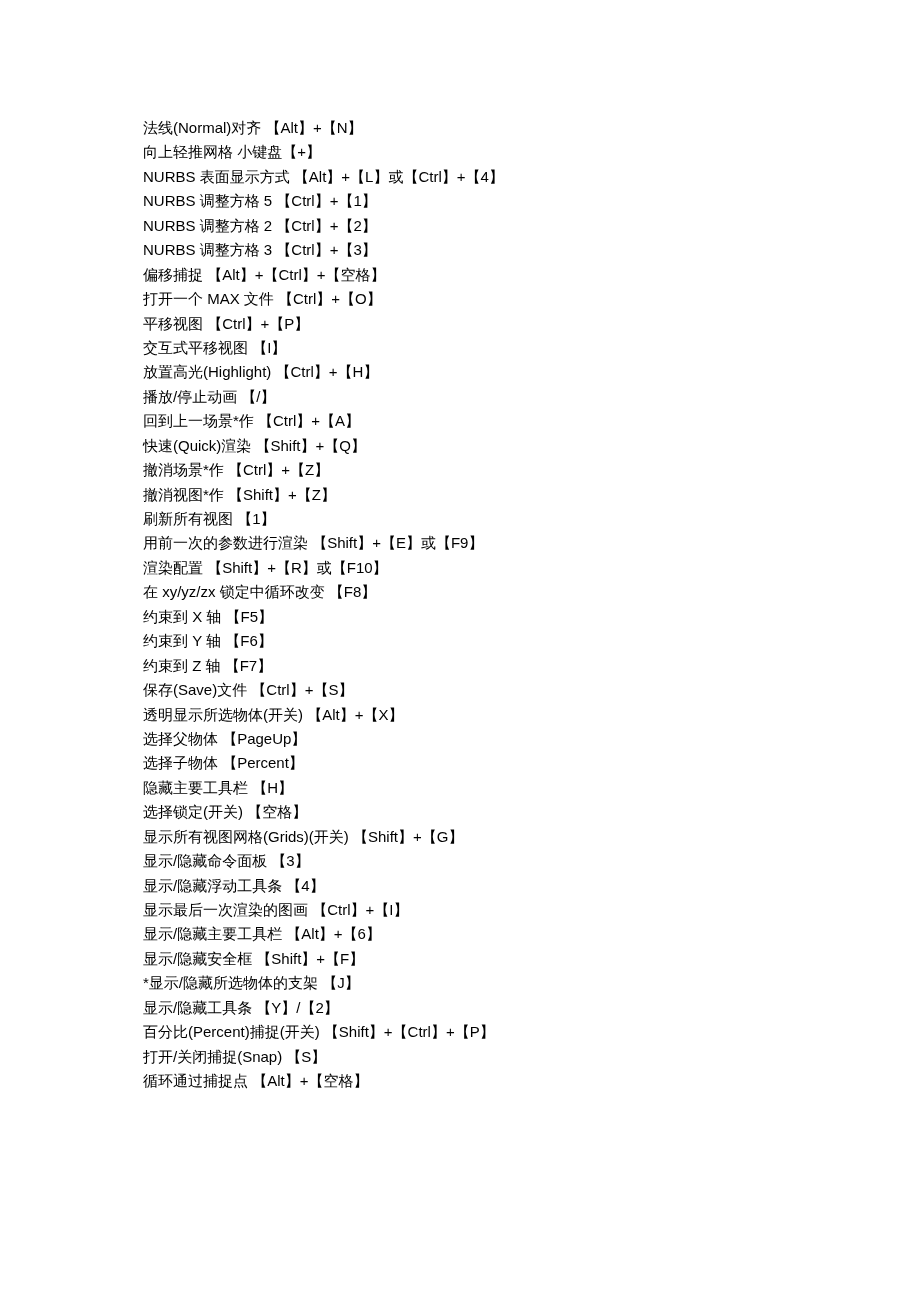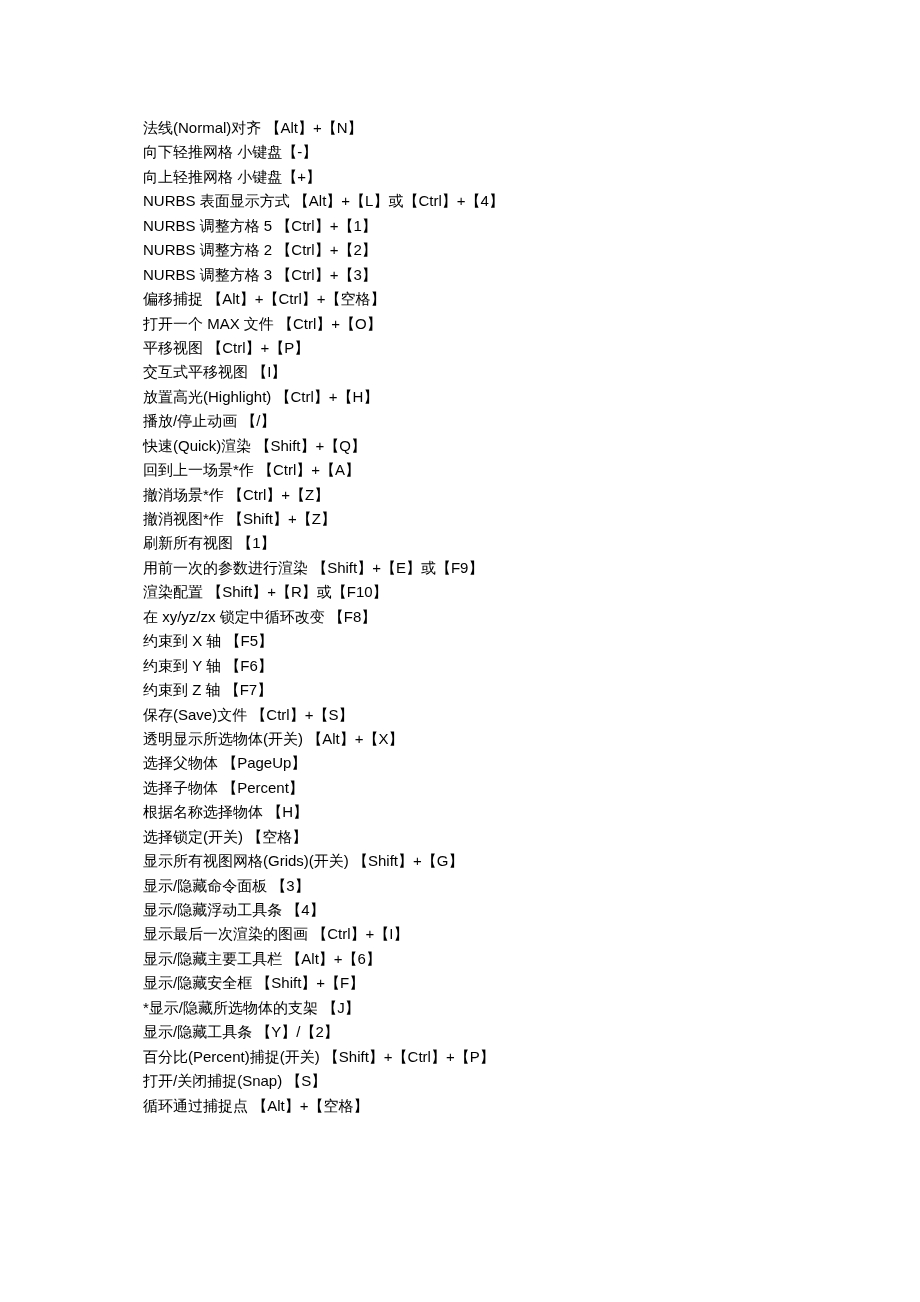--- a/index.html
+++ b/index.html
@@ -22,48 +22,47 @@
     }
     .shortcut-item {
       white-space: nowrap;
     }
   </style>
 </head>
 <body>
 
 <div class="shortcut-list">
   <div class="shortcut-item">法线(Normal)对齐 【Alt】+【N】</div>
-  <div class="shortcut-item">向下轻推网格 小键盘【-】</div>
   <div class="shortcut-item">向上轻推网格 小键盘【+】</div>
   <div class="shortcut-item">NURBS 表面显示方式 【Alt】+【L】或【Ctrl】+【4】</div>
   <div class="shortcut-item">NURBS 调整方格 5 【Ctrl】+【1】</div>
   <div class="shortcut-item">NURBS 调整方格 2 【Ctrl】+【2】</div>
   <div class="shortcut-item">NURBS 调整方格 3 【Ctrl】+【3】</div>
   <div class="shortcut-item">偏移捕捉 【Alt】+【Ctrl】+【空格】</div>
   <div class="shortcut-item">打开一个 MAX 文件 【Ctrl】+【O】</div>
   <div class="shortcut-item">平移视图 【Ctrl】+【P】</div>
   <div class="shortcut-item">交互式平移视图 【I】</div>
   <div class="shortcut-item">放置高光(Highlight) 【Ctrl】+【H】</div>
   <div class="shortcut-item">播放/停止动画 【/】</div>
+  <div class="shortcut-item">回到上一场景*作 【Ctrl】+【A】</div>
   <div class="shortcut-item">快速(Quick)渲染 【Shift】+【Q】</div>
-  <div class="shortcut-item">回到上一场景*作 【Ctrl】+【A】</div>
   <div class="shortcut-item">撤消场景*作 【Ctrl】+【Z】</div>
   <div class="shortcut-item">撤消视图*作 【Shift】+【Z】</div>
   <div class="shortcut-item">刷新所有视图 【1】</div>
   <div class="shortcut-item">用前一次的参数进行渲染 【Shift】+【E】或【F9】</div>
   <div class="shortcut-item">渲染配置 【Shift】+【R】或【F10】</div>
   <div class="shortcut-item">在 xy/yz/zx 锁定中循环改变 【F8】</div>
   <div class="shortcut-item">约束到 X 轴 【F5】</div>
   <div class="shortcut-item">约束到 Y 轴 【F6】</div>
   <div class="shortcut-item">约束到 Z 轴 【F7】</div>
   <div class="shortcut-item">保存(Save)文件 【Ctrl】+【S】</div>
   <div class="shortcut-item">透明显示所选物体(开关) 【Alt】+【X】</div>
   <div class="shortcut-item">选择父物体 【PageUp】</div>
   <div class="shortcut-item">选择子物体 【Percent】</div>
-  <div class="shortcut-item">根据名称选择物体 【H】</div>
+  <div class="shortcut-item">隐藏主要工具栏 【H】</div>
   <div class="shortcut-item">选择锁定(开关) 【空格】</div>
   <div class="shortcut-item">显示所有视图网格(Grids)(开关) 【Shift】+【G】</div>
   <div class="shortcut-item">显示/隐藏命令面板 【3】</div>
   <div class="shortcut-item">显示/隐藏浮动工具条 【4】</div>
   <div class="shortcut-item">显示最后一次渲染的图画 【Ctrl】+【I】</div>
   <div class="shortcut-item">显示/隐藏主要工具栏 【Alt】+【6】</div>
   <div class="shortcut-item">显示/隐藏安全框 【Shift】+【F】</div>
   <div class="shortcut-item">*显示/隐藏所选物体的支架 【J】</div>
   <div class="shortcut-item">显示/隐藏工具条 【Y】/【2】</div>
   <div class="shortcut-item">百分比(Percent)捕捉(开关) 【Shift】+【Ctrl】+【P】</div>

